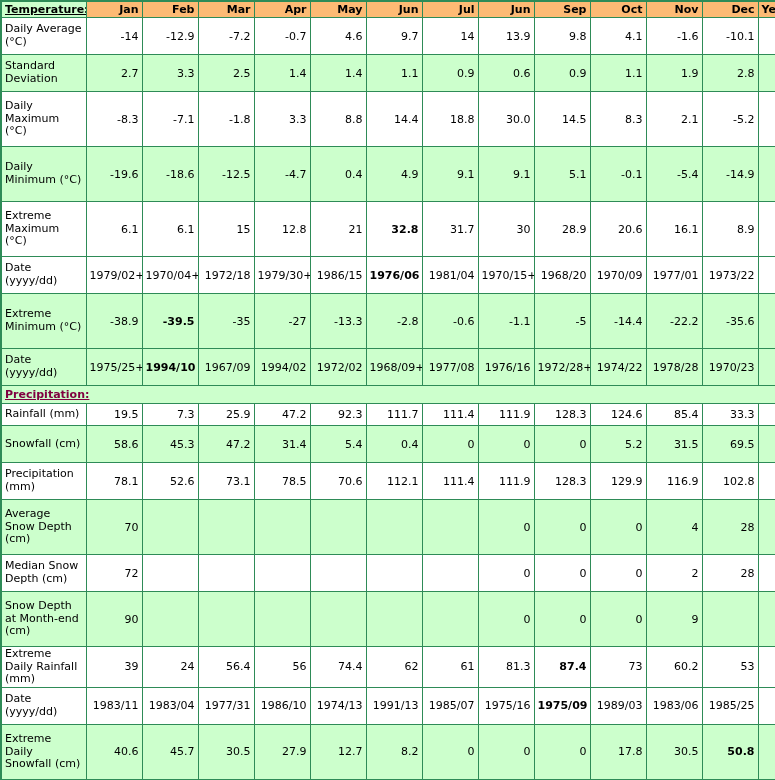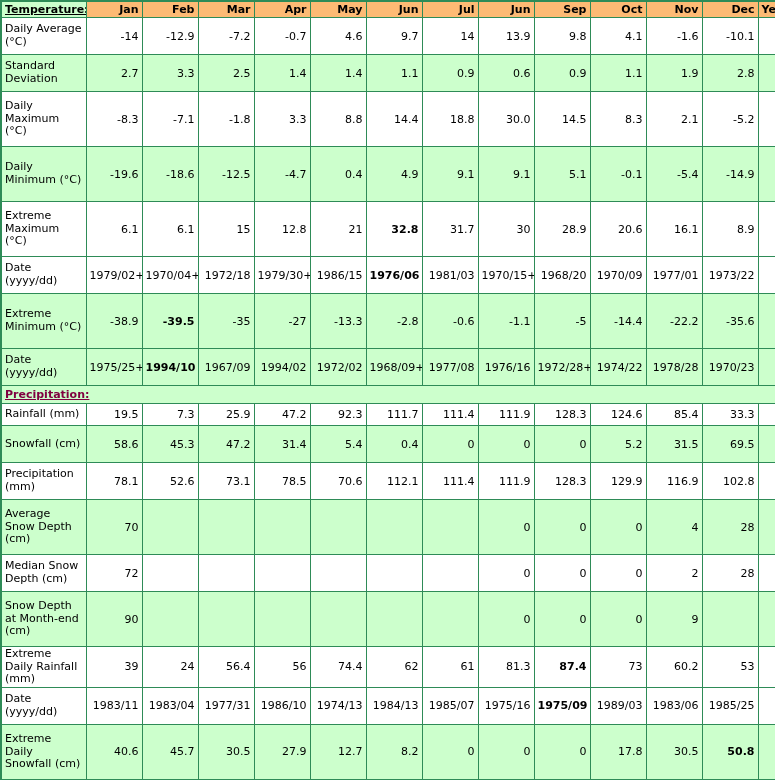--- a/index.html
+++ b/index.html
@@ -175,21 +175,21 @@
         <td class="val"></td>
       </tr>
       <tr class="band-white mid">
         <td class="rowlabel">Date (yyyy/dd)</td>
         <td class="val">1979/02+</td>
         <td class="val">1970/04+</td>
         <td class="val">1972/18</td>
         <td class="val">1979/30+</td>
         <td class="val">1986/15</td>
         <td class="val b">1976/06</td>
-        <td class="val">1981/03</td>
+        <td class="val">1981/04</td>
         <td class="val">1970/15+</td>
         <td class="val">1968/20</td>
         <td class="val">1970/09</td>
         <td class="val">1977/01</td>
         <td class="val">1973/22</td>
         <td class="val"></td>
       </tr>
       <tr class="band-green tall">
         <td class="rowlabel">Extreme Minimum (°C)</td>
         <td class="val">-38.9</td>
@@ -337,21 +337,21 @@
         <td class="val">53</td>
         <td class="val"></td>
       </tr>
       <tr class="band-white mid">
         <td class="rowlabel">Date (yyyy/dd)</td>
         <td class="val">1983/11</td>
         <td class="val">1983/04</td>
         <td class="val">1977/31</td>
         <td class="val">1986/10</td>
         <td class="val">1974/13</td>
-        <td class="val">1984/13</td>
+        <td class="val">1991/13</td>
         <td class="val">1985/07</td>
         <td class="val">1975/16</td>
         <td class="val b">1975/09</td>
         <td class="val">1989/03</td>
         <td class="val">1983/06</td>
         <td class="val">1985/25</td>
         <td class="val"></td>
       </tr>
       <tr class="band-green tall">
         <td class="rowlabel">Extreme Daily Snowfall (cm)</td>

